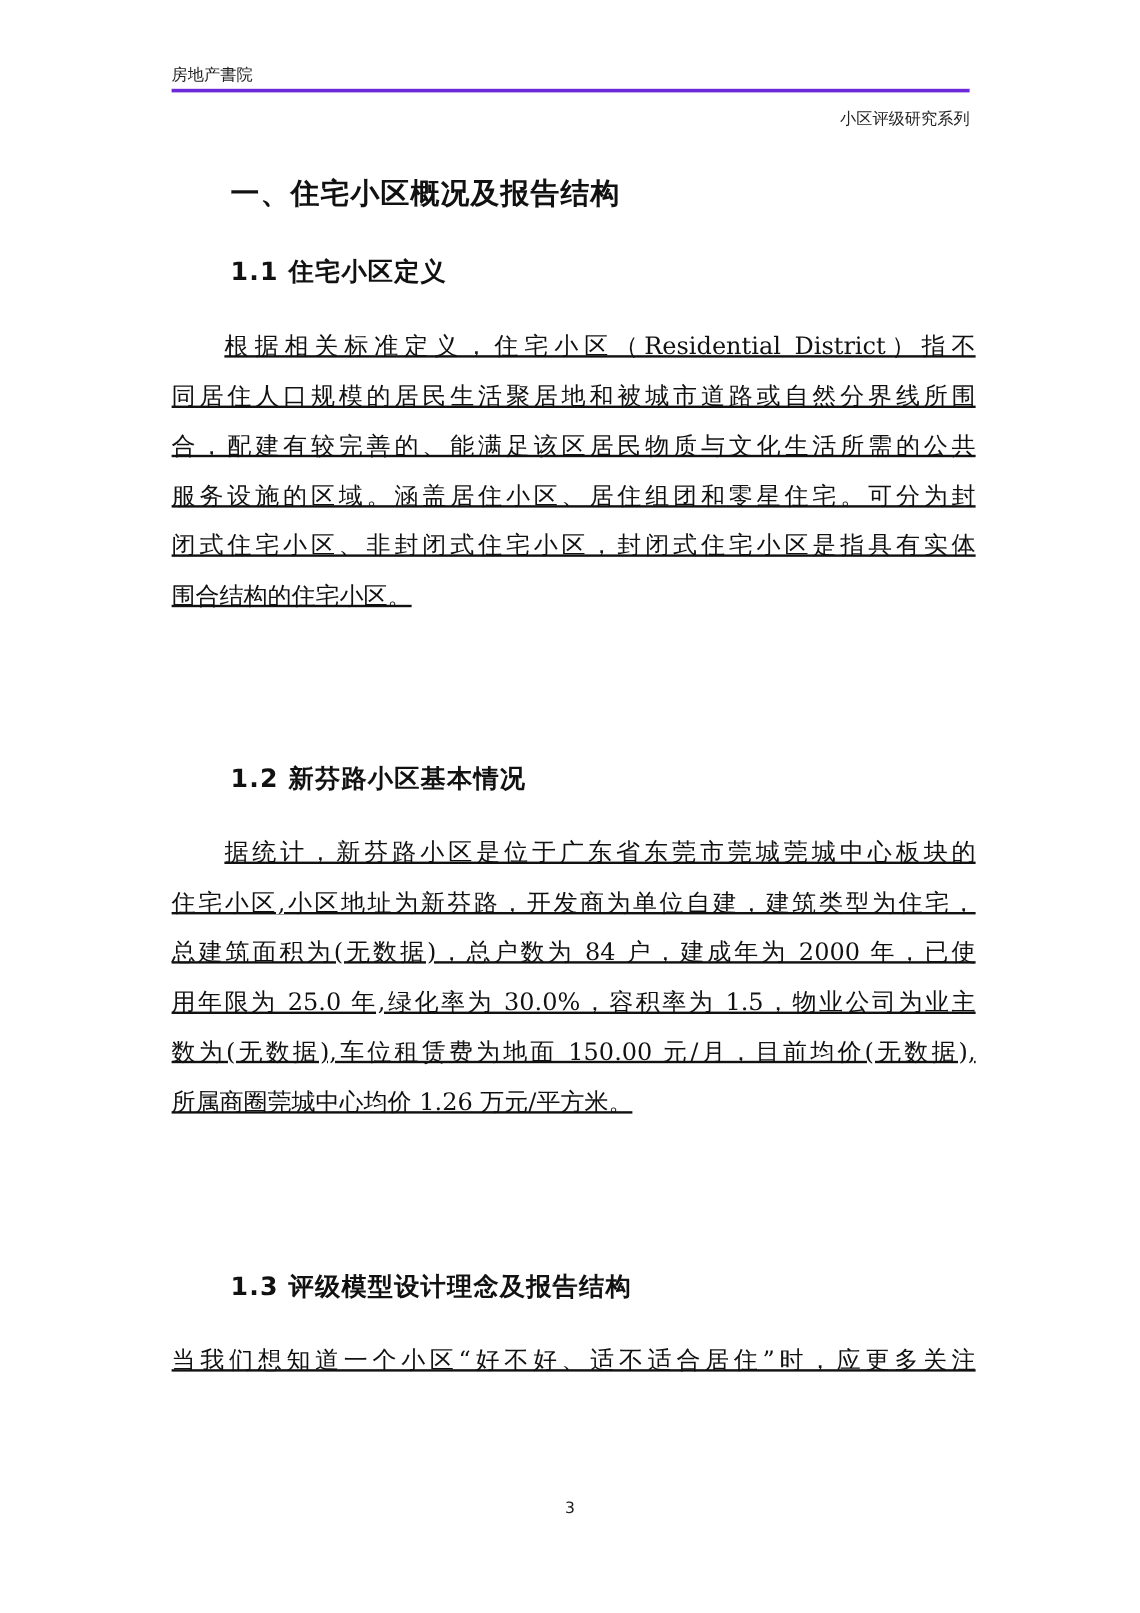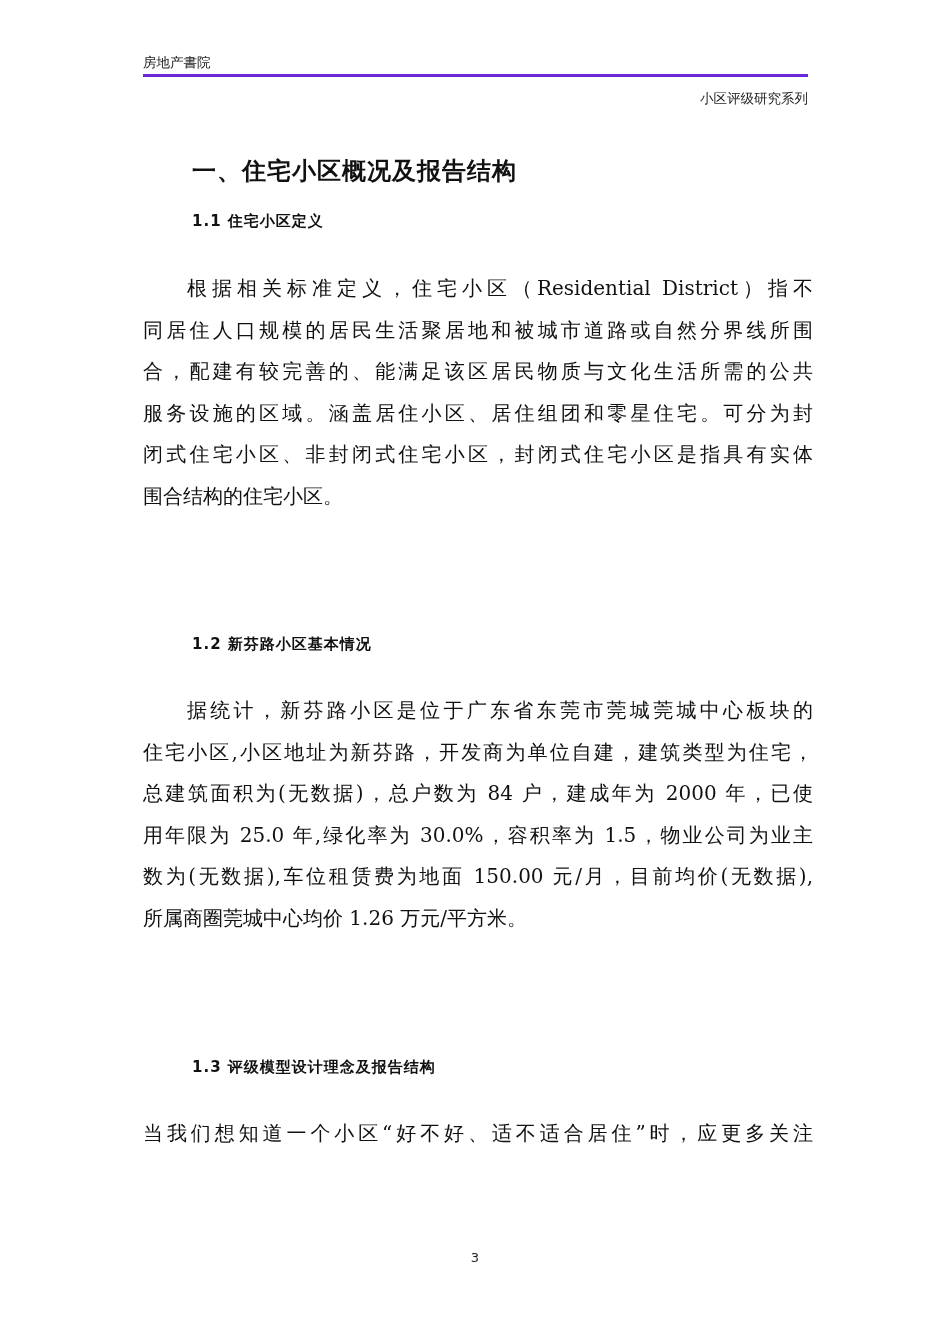--- a/index.html
+++ b/index.html
@@ -4,26 +4,26 @@
   <style>
     html, body { margin: 0; padding: 0; background: #ffffff; }
     body { width: 950px; height: 1344px; position: relative; overflow: hidden;
            font-family: "DejaVu Serif", "Liberation Serif", serif; color: #111; }
     .header { position: absolute; left: 143px; top: 52px; width: 665px; height: 22px;
               border-bottom: 3px solid #6d28d9; font-family: "DejaVu Sans", "Liberation Sans", sans-serif;
               font-size: 13.5px; color: #222; }
     .header .left { position: absolute; left: 0; top: 2px; }
     .header .right { position: absolute; right: 0; top: 2px; margin-top: 36px; }
     .h1 { position: absolute; left: 192px; top: 145px; font-size: 24px; font-weight: bold;
-          font-family: "DejaVu Sans", "Liberation Sans", sans-serif; letter-spacing: 1px; margin-top: 10px; }
-    .h2 { position: absolute; left: 192px; font-size: 15px; font-weight: bold;
+          font-family: "DejaVu Sans", "Liberation Sans", sans-serif; letter-spacing: 1px; }
+    .h2 { position: absolute; left: 192px; font-size: 21px; font-weight: bold;
           font-family: "DejaVu Sans", "Liberation Sans", sans-serif; letter-spacing: 1px; }
     .para { position: absolute; left: 143px; width: 670px; font-size: 20px; line-height: 41.5px; }
     .para .line { display: block; white-space: nowrap; height: 41.5px; text-align: justify;
-                  text-align-last: justify; }
+                  text-align-last: justify; text-decoration: underline; }
     .para .line.first { padding-left: 44px; }
     .para .line.last { text-align-last: left; }
     .page-num { position: absolute; left: 0; width: 950px; top: 1250px; text-align: center;
                 font-family: "DejaVu Sans", "Liberation Sans", sans-serif; font-size: 13px; color: #222; }
   </style>
 </head>
 <body>
 
 <div class="header">
   <span class="left">房地产書院</span>

